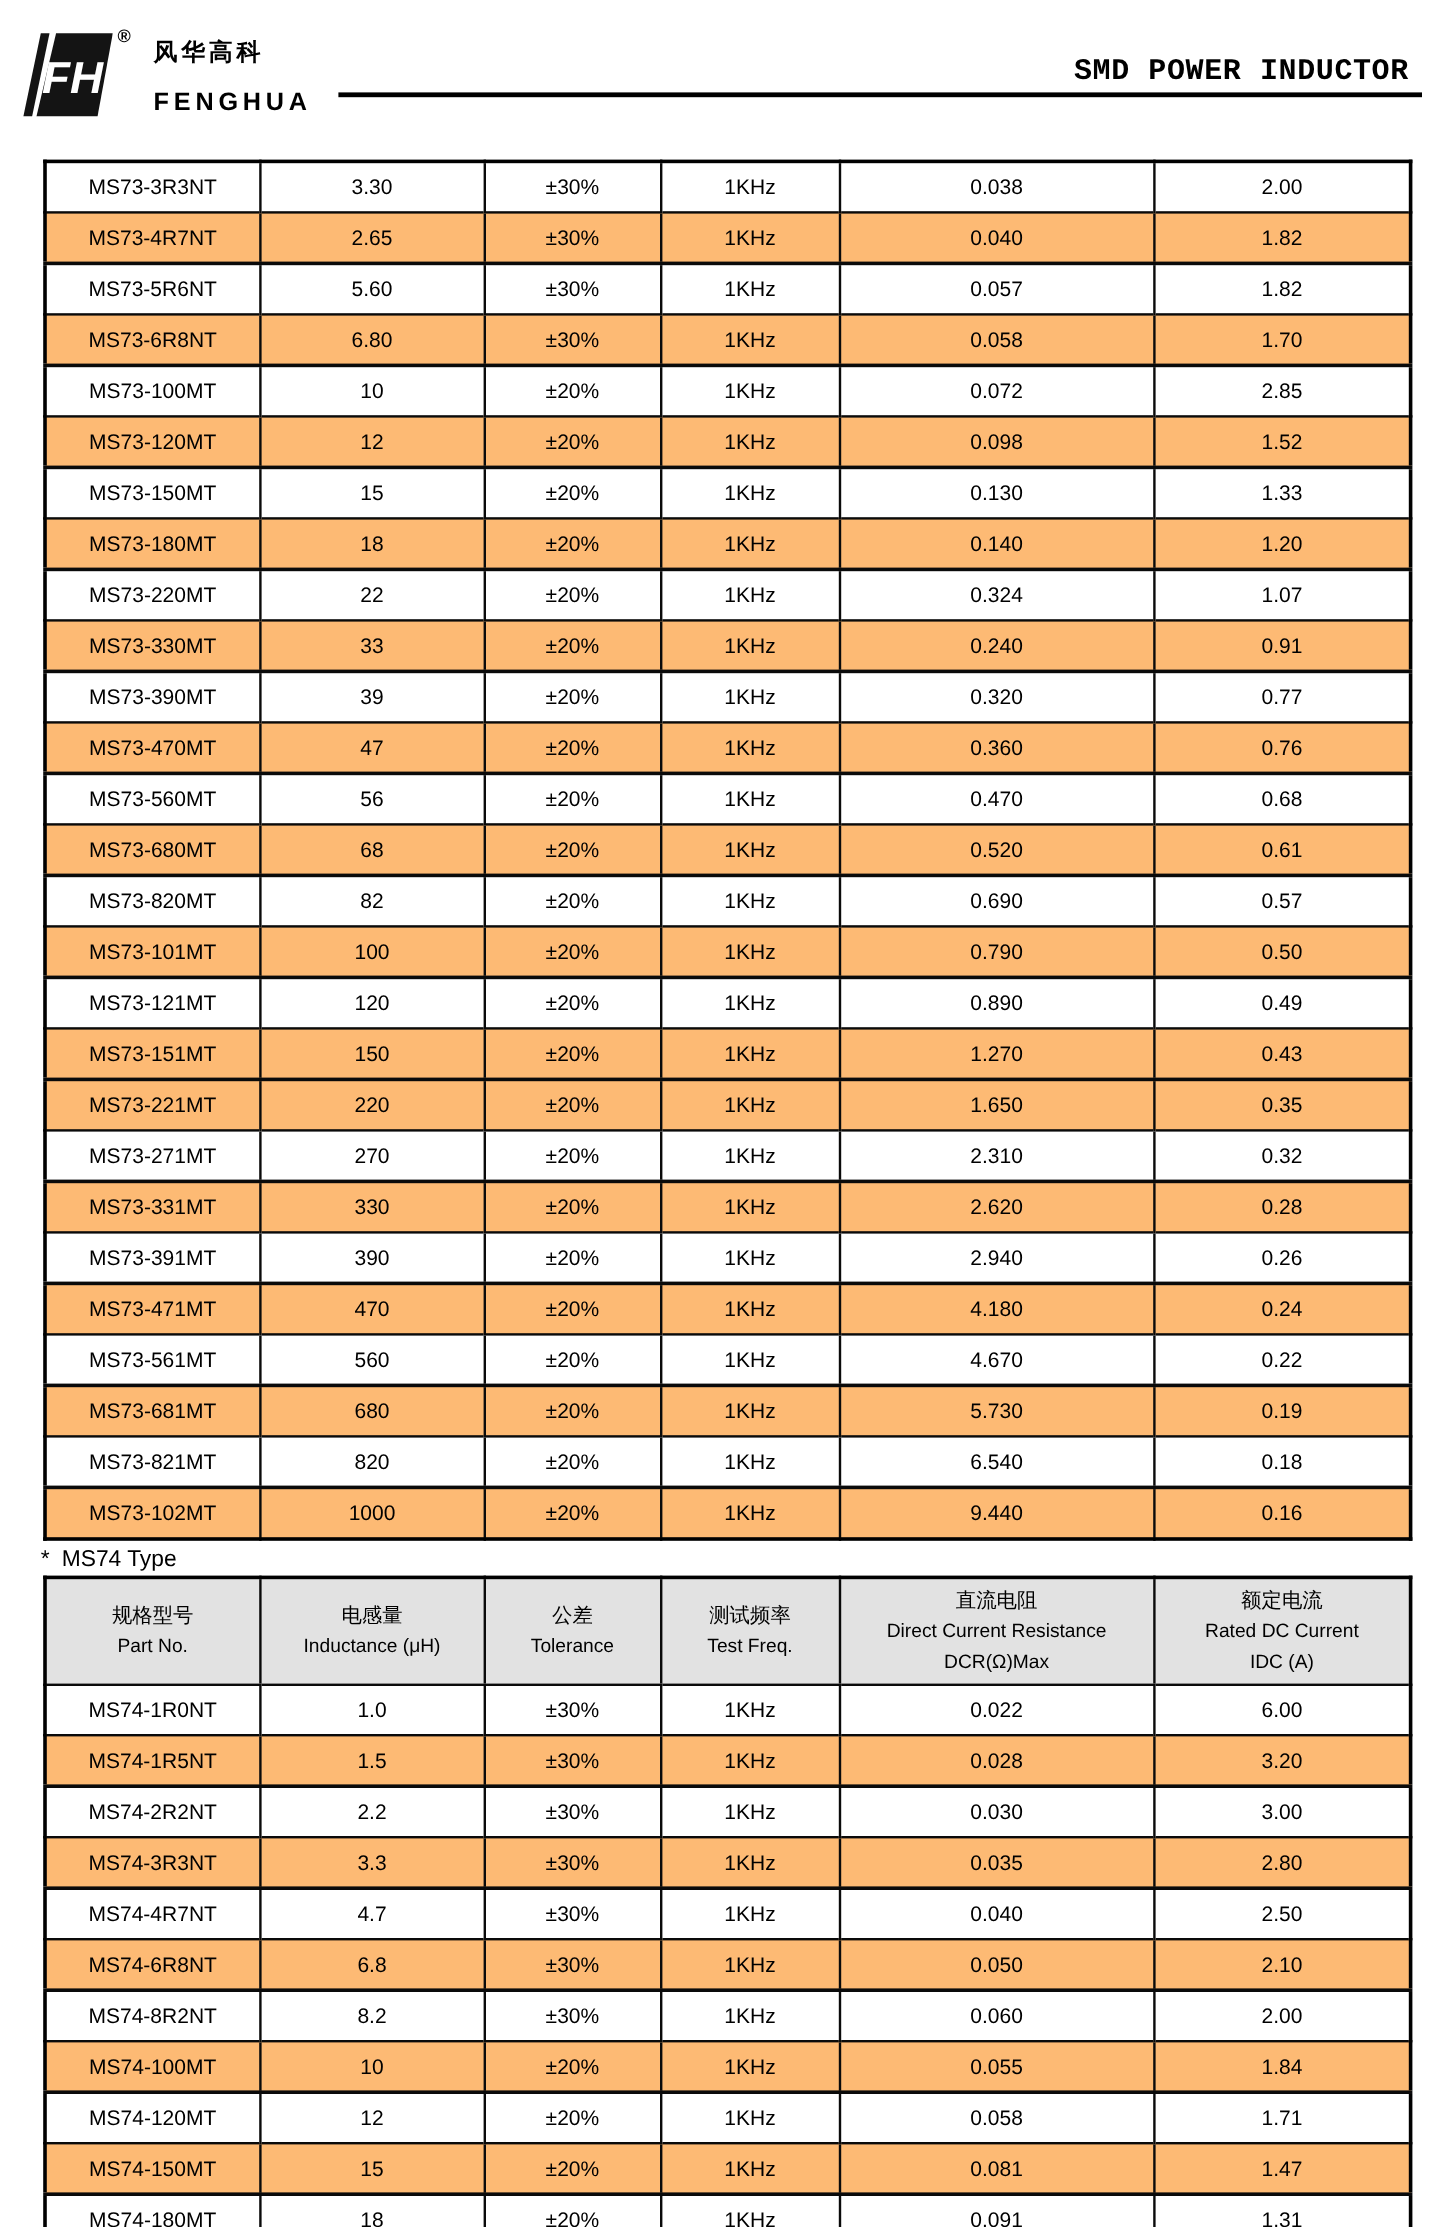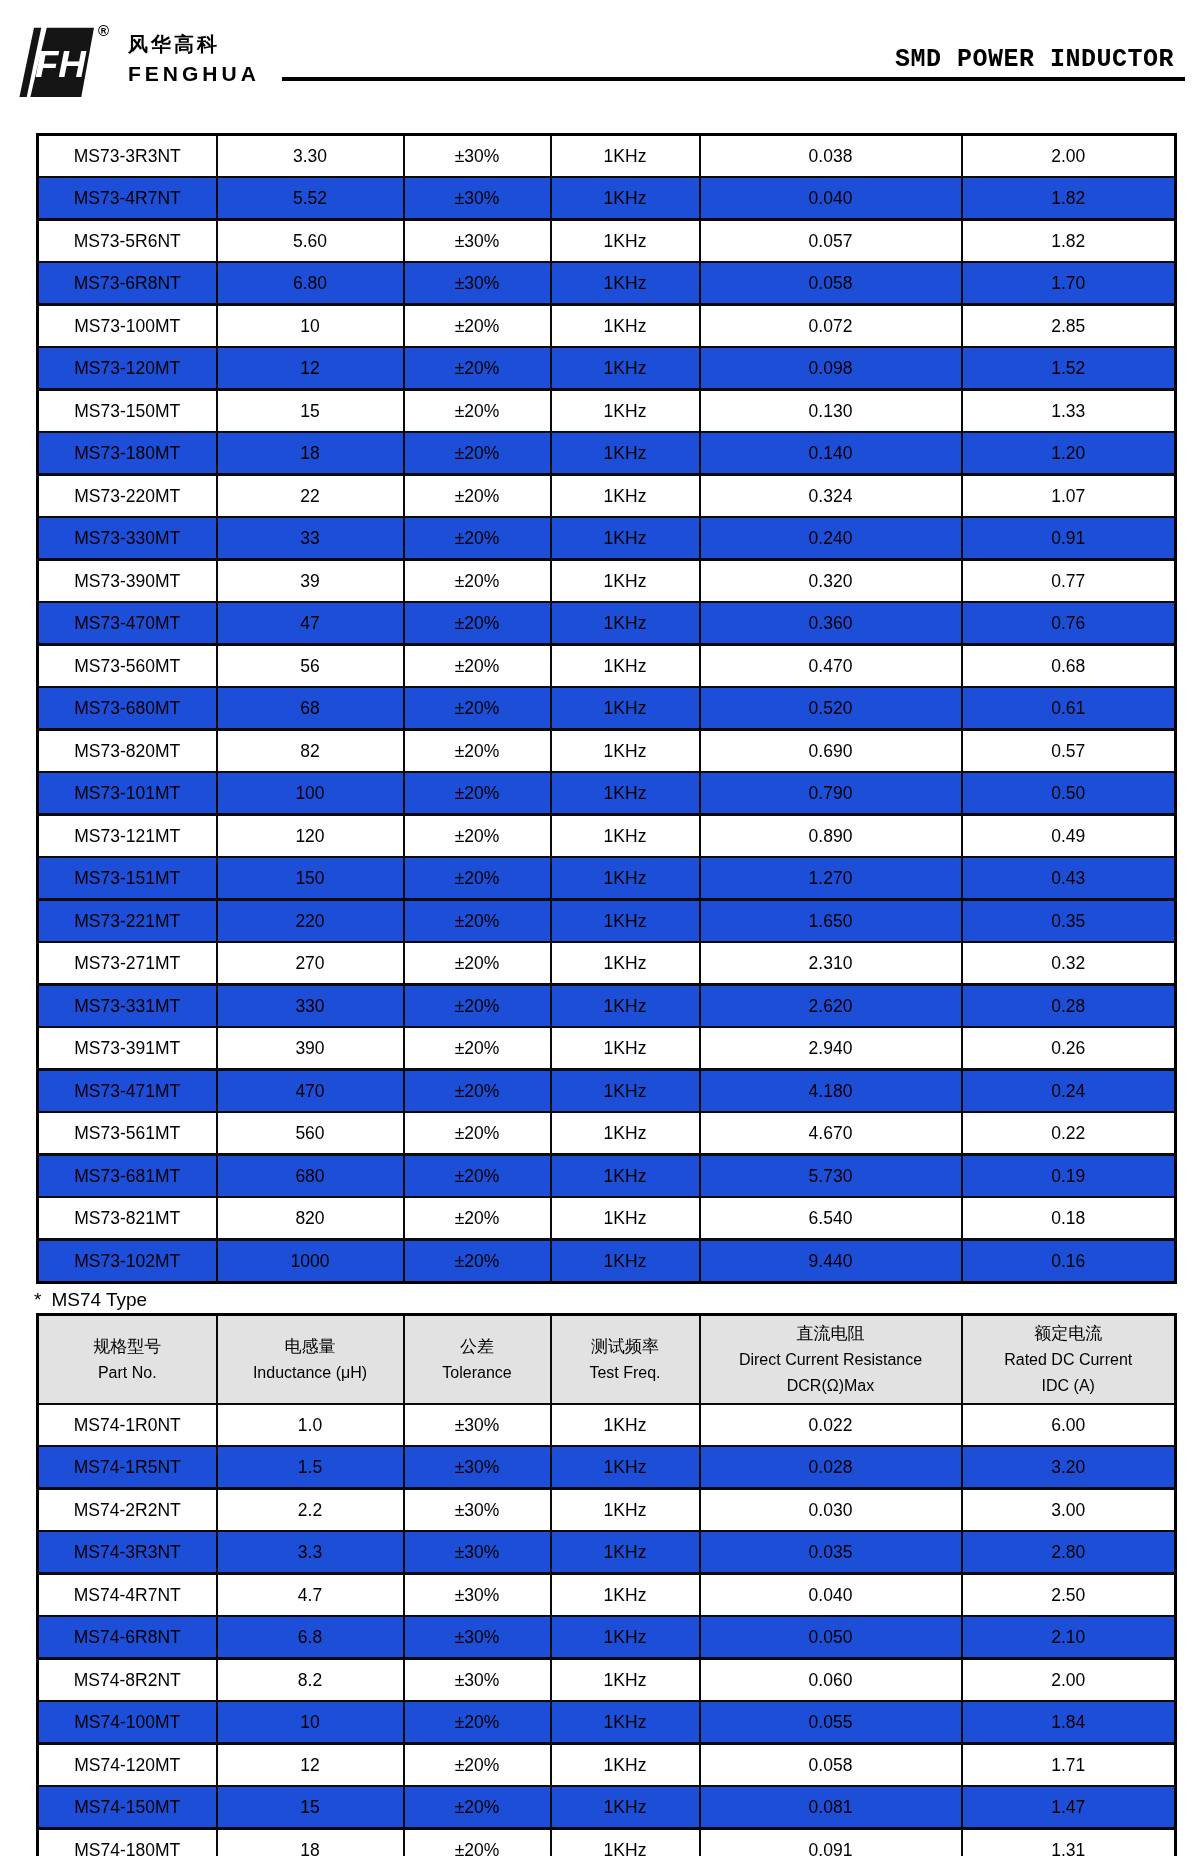--- a/index.html
+++ b/index.html
@@ -5,34 +5,34 @@
   html,body{margin:0;padding:0;background:#fff;}
   body{width:1200px;height:1856px;overflow:hidden;
        font-family:"Liberation Sans","DejaVu Sans",sans-serif;color:#000;}
   .page{position:relative;width:1200px;height:1856px;background:#fff;}
 
   
   .logo-mark{position:absolute;left:14px;top:26px;width:80px;height:71px;}
   .reg-mark{position:absolute;left:98px;top:22px;font-size:15px;font-weight:bold;}
   .company{position:absolute;left:128px;top:28px;}
   .company-cn{font-size:20px;font-weight:bold;letter-spacing:3px;line-height:32px;white-space:nowrap;}
-  .company-en{font-size:21px;font-weight:bold;letter-spacing:4px;line-height:22px;margin-top:3px;white-space:nowrap;}
+  .company-en{font-size:21px;font-weight:bold;letter-spacing:4px;line-height:22px;margin-top:15px;white-space:nowrap;}
   .doc-title{position:absolute;right:26px;top:45px;font-size:25px;font-weight:bold;letter-spacing:.5px;white-space:nowrap;font-family:Liberation Mono, monospace;}
   .header-rule{position:absolute;left:282px;right:15px;top:77px;height:4px;background:#000;}
 
   
   .dtable{position:absolute;left:36px;width:1138px;border-collapse:collapse;table-layout:fixed;border:3px solid #000;}
   .ms73{top:133px;padding-left:16px;}
   .ms74{top:1313px;}
   .dtable td{border-left:2px solid #0a0a0a;height:40px;padding:0;text-align:center;
              vertical-align:middle;font-size:17.5px;}
   .dtable td:first-child{border-left:none;}
   .dtable tbody tr{border-top:2px solid #0a0a0a;}
   .dtable tbody tr:nth-child(odd):not(:first-child){border-top-width:3px;}
-  .dtable tbody tr.gray{background:#1d4ed8;margin-top:12px;}
+  .dtable tbody tr.gray{background:#fdba74;margin-top:12px;}
   .dtable thead th{background:#e2e2e2;border-left:2px solid #0a0a0a;border-bottom:2px solid #0a0a0a;
                    height:87px;padding:0;vertical-align:middle;font-weight:normal;}
   .dtable thead th:first-child{border-left:none;}
   .dtable thead th div{line-height:26px;font-size:16px;text-align:center;}
   .dtable thead th div:first-child{font-size:17px;}
 
   .section-label{position:absolute;left:34px;top:1279px;font-size:19px;white-space:nowrap;margin-top:10px;}
   .section-label .star{display:inline-block;margin-right:10px;}
 </style>
 </head>
@@ -68,21 +68,21 @@
         <tr>
           <td>MS73-3R3NT</td>
           <td>3.30</td>
           <td>±30%</td>
           <td>1KHz</td>
           <td>0.038</td>
           <td>2.00</td>
         </tr>
         <tr class="gray">
           <td>MS73-4R7NT</td>
-          <td>5.52</td>
+          <td>2.65</td>
           <td>±30%</td>
           <td>1KHz</td>
           <td>0.040</td>
           <td>1.82</td>
         </tr>
         <tr>
           <td>MS73-5R6NT</td>
           <td>5.60</td>
           <td>±30%</td>
           <td>1KHz</td>

